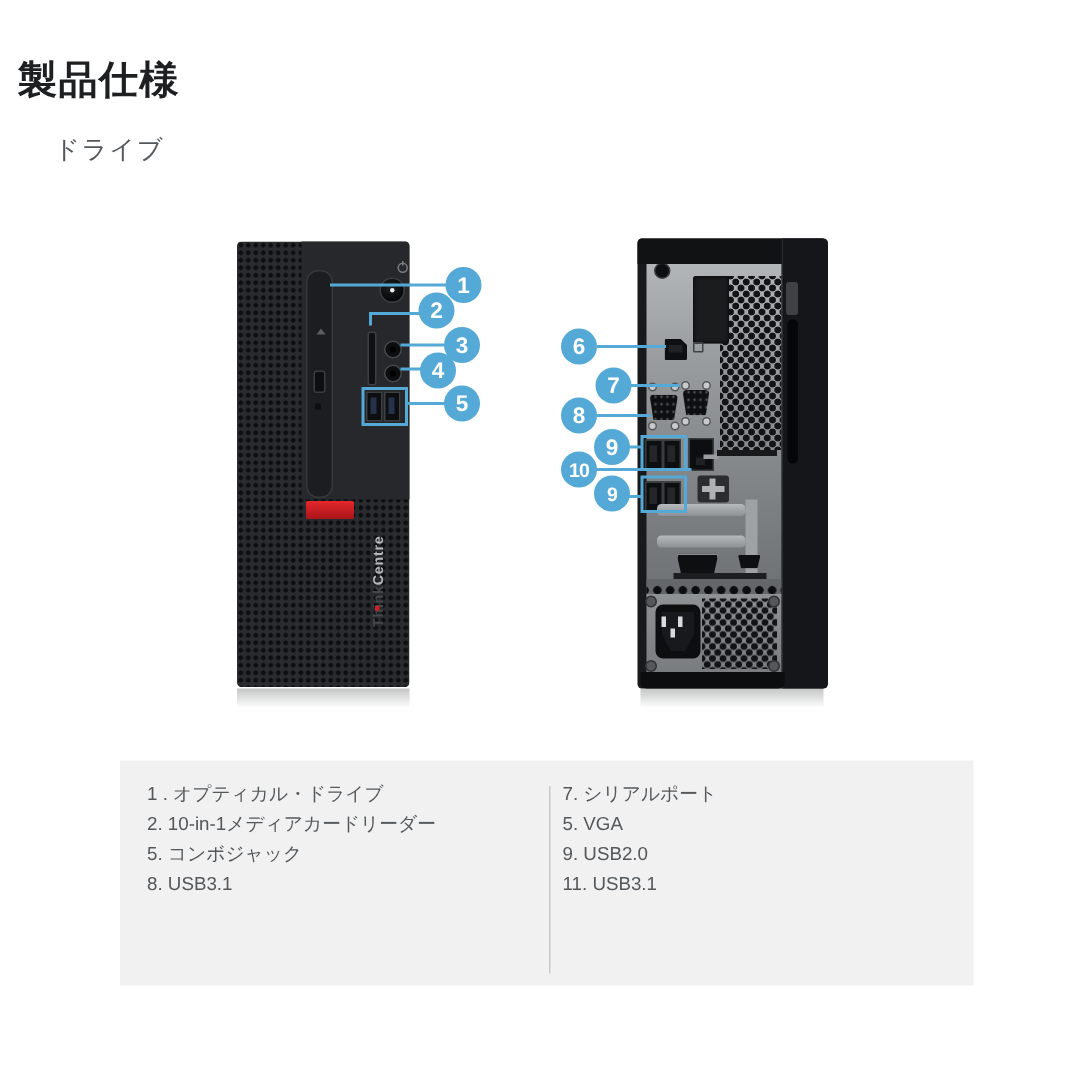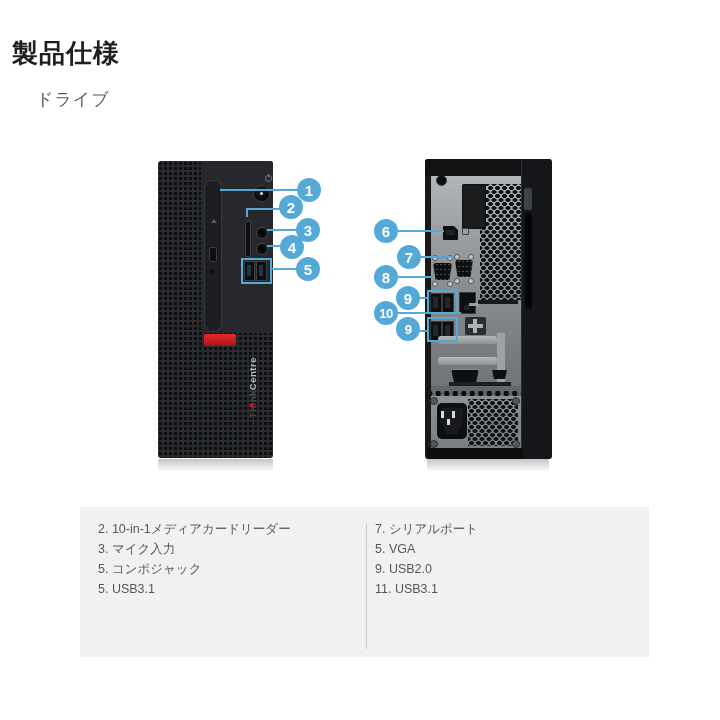--- a/index.html
+++ b/index.html
@@ -231,24 +231,24 @@
   <div class="callout" style="left:296px;top:257px;">5</div>
   <div class="callout" style="left:374px;top:219px;">6</div>
   <div class="callout" style="left:397px;top:245px;">7</div>
   <div class="callout" style="left:374px;top:265px;">8</div>
   <div class="callout" style="left:396px;top:286px;">9</div>
   <div class="callout two" style="left:374px;top:301px;">10</div>
   <div class="callout two" style="left:396px;top:317px;">9</div>
 
   <div class="legend">
     <div class="legend-col left">
+      <div>1 . オプティカル・ドライブ</div>
       <div>2. 10-in-1メディアカードリーダー</div>
-      <div>3. マイク入力</div>
       <div>5. コンボジャック</div>
-      <div>5. USB3.1</div>
+      <div>8. USB3.1</div>
     </div>
     <div class="legend-divider"></div>
     <div class="legend-col right">
       <div>7. シリアルポート</div>
       <div>5. VGA</div>
       <div>9. USB2.0</div>
       <div>11. USB3.1</div>
     </div>
   </div>
 

